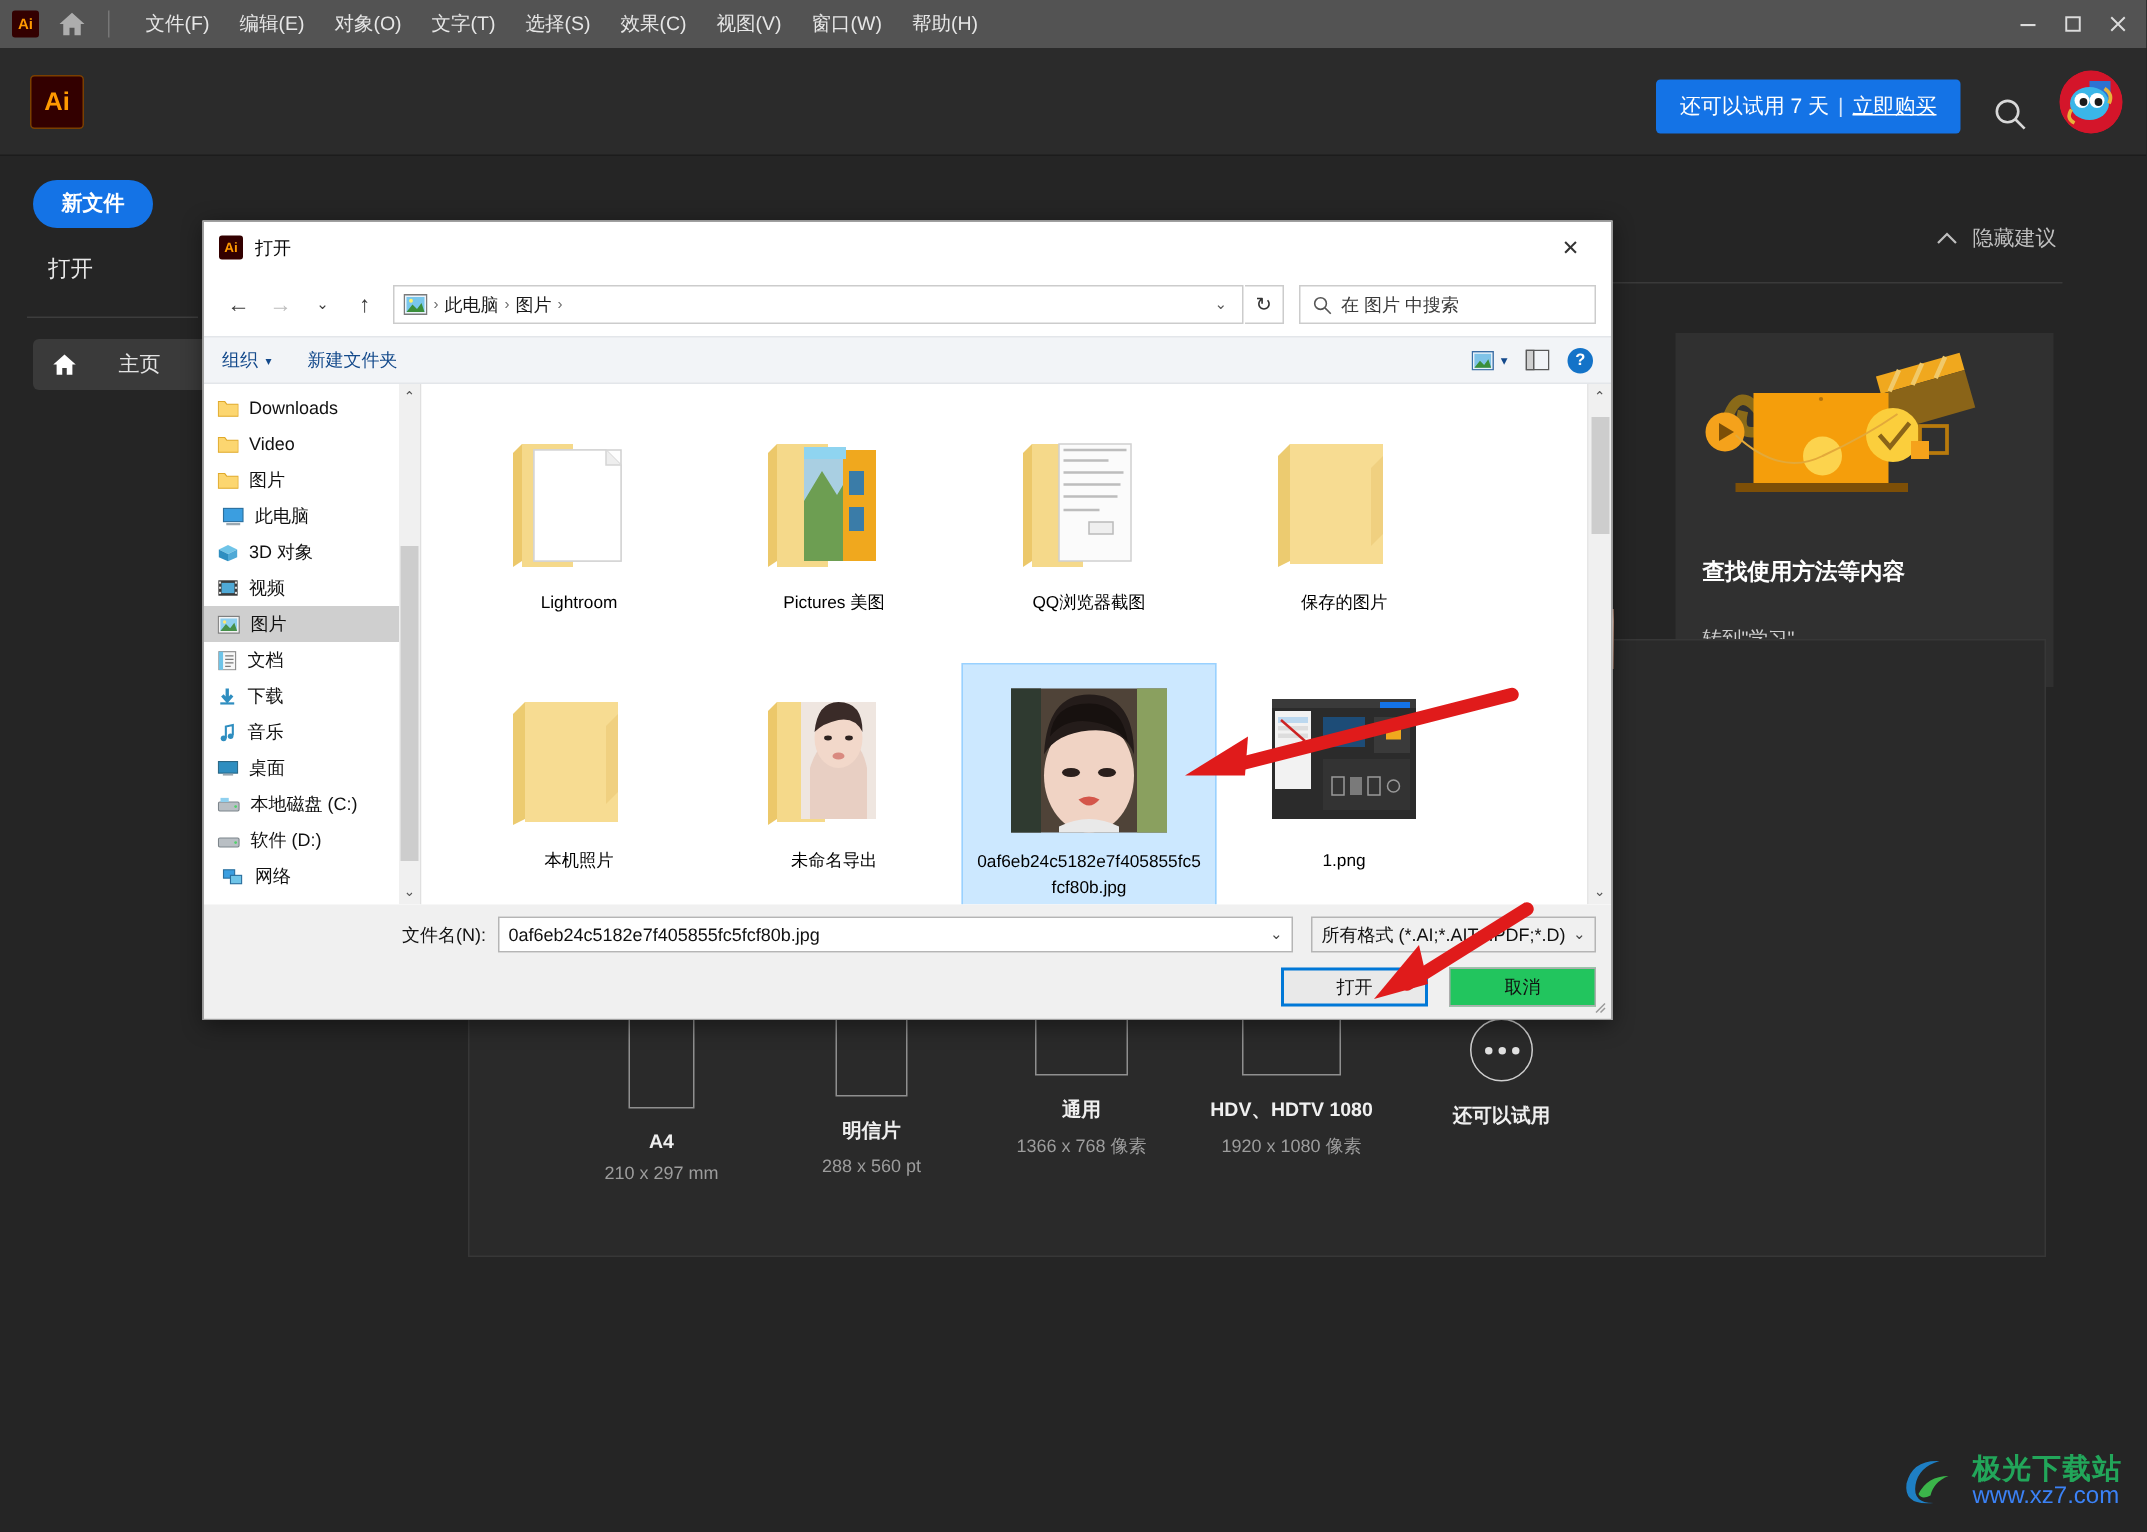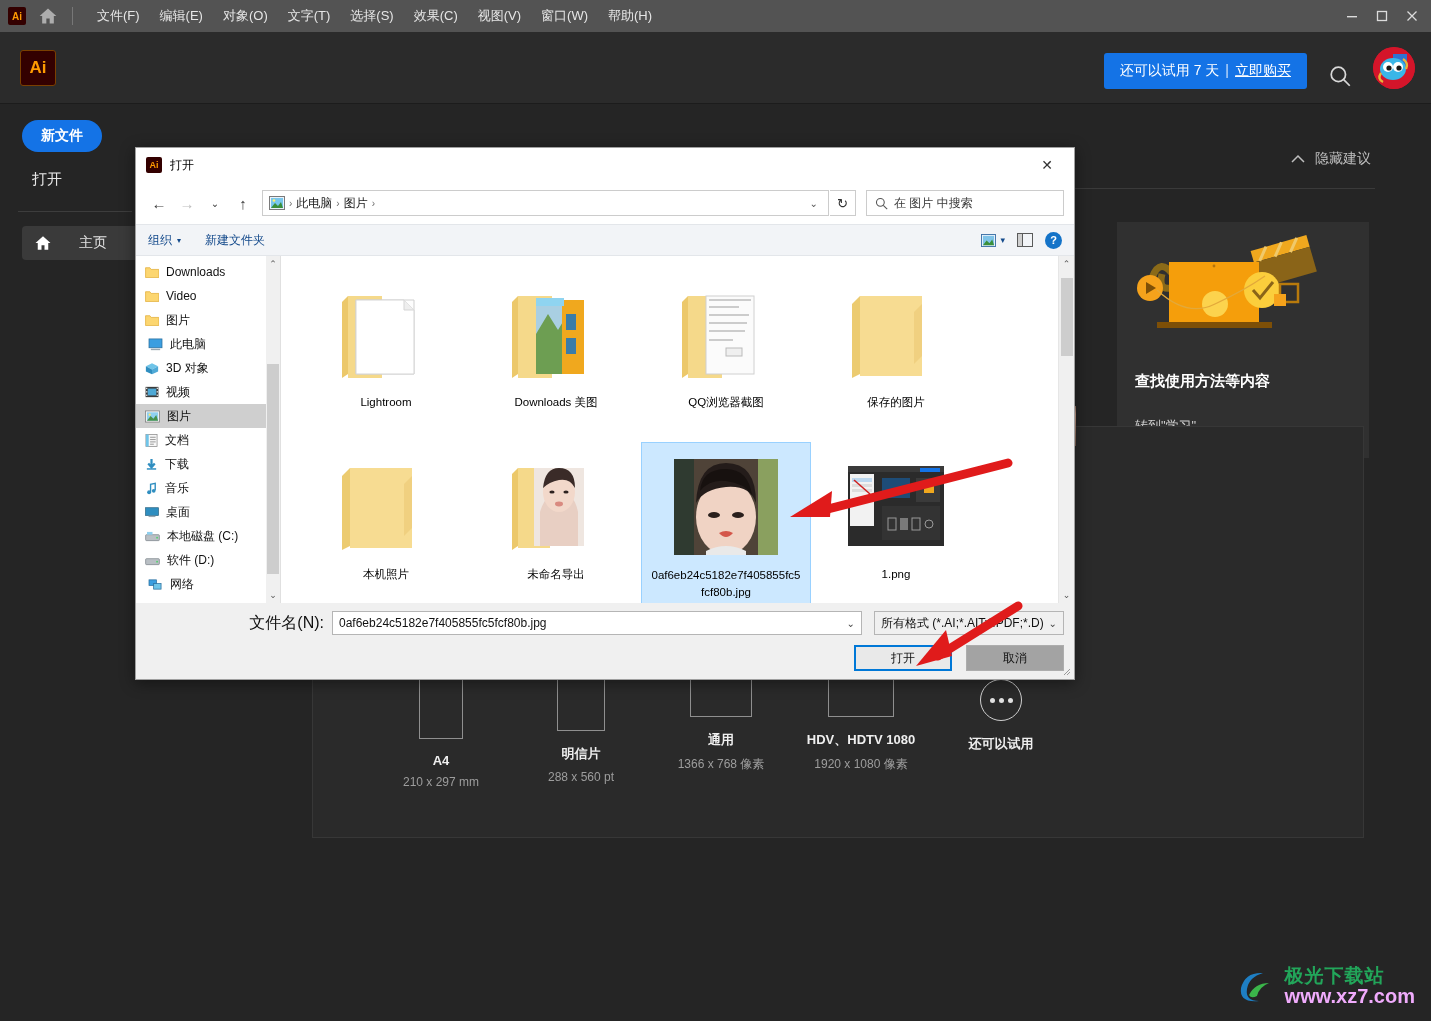--- a/index.html
+++ b/index.html
@@ -116,21 +116,21 @@
   .bg-thumb {
     position:absolute; left:1022px; top:406px; width:54px; height:40px;
     background:linear-gradient(150deg,#3b3029 0%,#6d5347 35%,#c89f8c 55%,#7b5f52 100%);
   }
 
   .watermark {
     position:absolute; right:16px; bottom:14px; display:flex; align-items:center; gap:8px;
   }
   .wm-text { line-height:1.05; }
   .wm-cn { color:#22a65a; font-size:19px; font-weight:bold; letter-spacing:1px; }
-  .wm-url { color:#f0abfc; font-size:20px; font-weight:bold; }
+  .wm-url { color:#3b82f6; font-size:16px; font-weight:normal; }
 
   
   .dialog {
     position:absolute; left:135px; top:147px; width:940px; height:533px;
     background:#ffffff; border:1px solid #a0a0a0;
     box-shadow:0 3px 14px rgba(0,0,0,.45);
     display:flex; flex-direction:column;
   }
   .dlg-title {
     height:34px; display:flex; align-items:center; padding:0 6px 0 10px; background:#fff;
@@ -224,35 +224,35 @@
   .files-sb .sb-arrow2 { text-align:center; font-size:9px; color:#555; padding:3px 0; }
   .files-sb-thumb {
     position:absolute; left:2px; top:22px; width:12px; height:78px; background:#cdcdcd;
   }
 
   .dlg-footer { height:76px; background:#f0f0f0; position:relative; }
   .fname-row {
     position:absolute; left:0; right:0; top:8px; display:flex; align-items:center;
     padding:0 10px 0 0;
   }
-  .fname-label { font-size:16px; color:#111; width:196px; text-align:right; padding-right:8px; }
+  .fname-label { font-size:12px; color:#111; width:196px; text-align:right; padding-right:8px; }
   .fname-input {
     flex:1; height:24px; border:1px solid #b5b5b5; background:#fff; display:flex;
     align-items:center; padding:0 6px; font-size:12px; color:#111;
   }
   .fname-caret { margin-left:auto; font-size:10px; color:#444; }
   .fmt-select {
     width:190px; height:24px; border:1px solid #b5b5b5; background:#f0f0f0;
     display:flex; align-items:center; padding:0 6px; font-size:12px; color:#111;
     margin-left:12px;
   }
   .fmt-caret { margin-left:auto; font-size:10px; color:#444; }
   .btn-row { position:absolute; right:10px; top:42px; display:flex; gap:14px; }
   .dlg-btn {
-    width:98px; height:26px; font-size:12px; color:#111; background:#a3a3a3;
+    width:98px; height:26px; font-size:12px; color:#111; background:#22c55e;
     border:1px solid #adadad; display:flex; align-items:center; justify-content:center;
   }
   .dlg-btn.primary { border:2px solid #0078d7; background:#e9e9e9; }
   .resize-grip { position:absolute; right:3px; bottom:3px; width:10px; height:10px; }
 
   
   .arrow-svg { position:absolute; pointer-events:none; }
   .folder-svg { display:block; }
 </style>
 </head>
@@ -619,21 +619,21 @@
               <path d="M22 22 h34 v82 h-34 Z" fill="#f5d98a"></path>
               <rect x="40" y="24" width="28" height="76" fill="#a9cfe2"></rect>
               <path d="M40 60 l12 -20 l10 16 l6 -10 v54 h-28 Z" fill="#6d9e52"></path>
               <rect x="66" y="26" width="22" height="74" fill="#f0a81e"></rect>
               <rect x="70" y="40" width="10" height="16" fill="#3a7ca8"></rect>
               <rect x="70" y="64" width="10" height="16" fill="#3a7ca8"></rect>
               <path d="M40 24 h28 v8 h-28 Z" fill="#8fd4f0"></path>
               <path d="M22 22 l-6 6 v76 l6 -4 Z" fill="#ecc86a"></path>
             </svg>
           </div>
-          <div class="flabel">Downloads 美图</div>
+          <div class="flabel">Pictures 美图</div>
         </div>
 
         <div class="fcell">
           <div class="fthumb">
             <svg class="folder-svg" width="120" height="118" viewBox="0 0 120 118">
               <path d="M22 22 h34 v82 h-34 Z" fill="#f5d98a"></path>
               <rect x="40" y="22" width="48" height="78" fill="#fbfbfb" stroke="#d0d0d0"></rect>
               <path d="M43 26 h42 M43 33 h30 M43 41 h40 M43 49 h38 M43 57 h36 M43 66 h24" stroke="#bdbdbd" stroke-width="1.6"></path>
               <rect x="60" y="74" width="16" height="8" fill="#efefef" stroke="#bbb"></rect>
               <path d="M22 22 l-6 6 v76 l6 -4 Z" fill="#ecc86a"></path>

